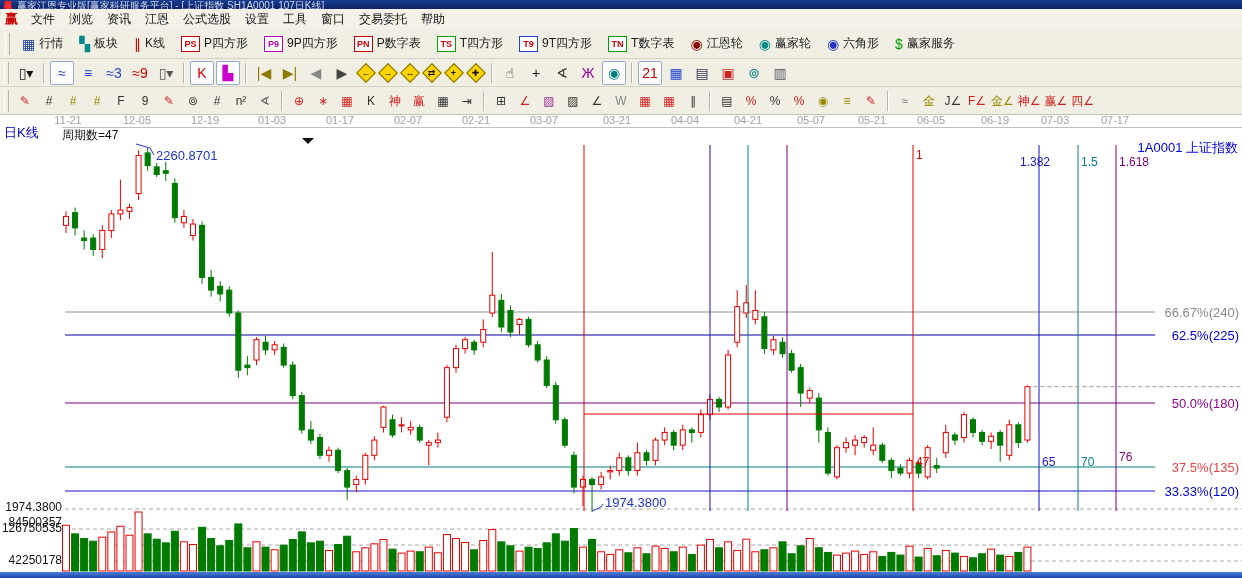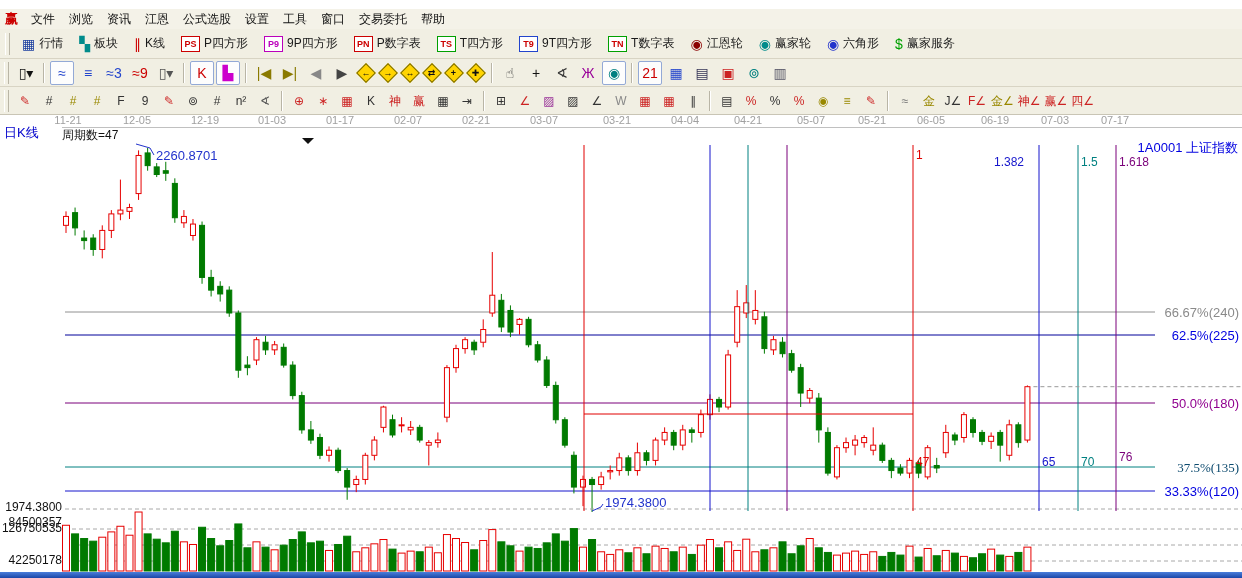--- a/index.html
+++ b/index.html
@@ -38,30 +38,31 @@
   .chartwrap svg{position:absolute;left:0;top:0;}
   .clabel{position:absolute;white-space:nowrap;}
   .lbl-kline{left:4px;top:9px;font-size:13px;color:#0000cc;}
   .lbl-period{left:62px;top:12px;font-size:12px;color:#111;}
   .lbl-symbol{right:4px;top:24px;font-size:13px;color:#0000e0;}
   .lbl-highann{left:156px;top:33px;font-size:13px;color:#2233cc;}
   .lbl-lowann{left:605px;top:380px;font-size:13px;color:#2233cc;}
   .lbl-pricelow{left:0;top:385px;width:62px;text-align:right;font-size:12px;color:#111;}
   .vol-lbl{left:0;width:62px;text-align:right;font-size:12px;color:#111;}
   .fib-lbl{right:3px;font-size:13px;background:#fff;padding-left:2px;}
-  .fib1{color:#8a8a8a;} .fib2{color:#0000e0;} .fib3{color:#90008f;} .fib4{color:#0c4a6e;font-family:Liberation Serif, serif;} .fib5{color:#0000e0;}
+  .fib1{color:#8a8a8a;} .fib2{color:#0000e0;} .fib3{color:#90008f;} .fib4{color:#ef4444;} .fib5{color:#0000e0;}
   .tl{font-size:12px;}
   .tl-red{color:#e00000;} .tl-blue{color:#1515cc;} .tl-teal{color:#008080;} .tl-purple{color:#7a007a;}
   .bottomstrip{position:absolute;left:0;top:572px;width:100%;height:6px;
     background:linear-gradient(#4a7edb,#1b47a8);}
 </style>
 </head>
 <body>
 
 <div id="app">
+  <div class="titlebar"><span class="logo">赢</span><span>赢家江恩专业版[赢家科研服务平台] - [上证指数 SH1A0001 107日K线]</span></div>
   <div class="menubar">
     <span class="logo">赢</span>
   <span class="menu-item">文件</span>
       <span class="menu-item">浏览</span>
       <span class="menu-item">资讯</span>
       <span class="menu-item">江恩</span>
       <span class="menu-item">公式选股</span>
       <span class="menu-item">设置</span>
       <span class="menu-item">工具</span>
       <span class="menu-item">窗口</span>
@@ -607,21 +608,21 @@
     <span class="clabel lbl-pricelow">1974.3800</span>
     <span class="clabel vol-lbl" style="top:406px">126750535</span>
     <span class="clabel vol-lbl" style="top:400px">84500357</span>
     <span class="clabel vol-lbl" style="top:438px">42250178</span>
     <span class="clabel fib-lbl fib1" style="top:190px">66.67%(240)</span>
     <span class="clabel fib-lbl fib2" style="top:213px">62.5%(225)</span>
     <span class="clabel fib-lbl fib3" style="top:281px">50.0%(180)</span>
     <span class="clabel fib-lbl fib4" style="top:345px">37.5%(135)</span>
     <span class="clabel fib-lbl fib5" style="top:369px">33.33%(120)</span>
     <span class="clabel tl tl-red" style="left:916px;top:33px">1</span>
-    <span class="clabel tl tl-blue" style="left:994px;top:40px">1.382</span>
+    <span class="clabel tl tl-blue" style="left:1020px;top:40px">1.382</span>
     <span class="clabel tl tl-teal" style="left:1081px;top:40px">1.5</span>
     <span class="clabel tl tl-purple" style="left:1119px;top:40px">1.618</span>
     <span class="clabel tl tl-red" style="left:916px;top:340px">47</span>
     <span class="clabel tl tl-blue" style="left:1042px;top:340px">65</span>
     <span class="clabel tl tl-teal" style="left:1081px;top:340px">70</span>
     <span class="clabel tl tl-purple" style="left:1119px;top:335px">76</span>
   </div>
   <div class="bottomstrip"></div>
 </div>
 

